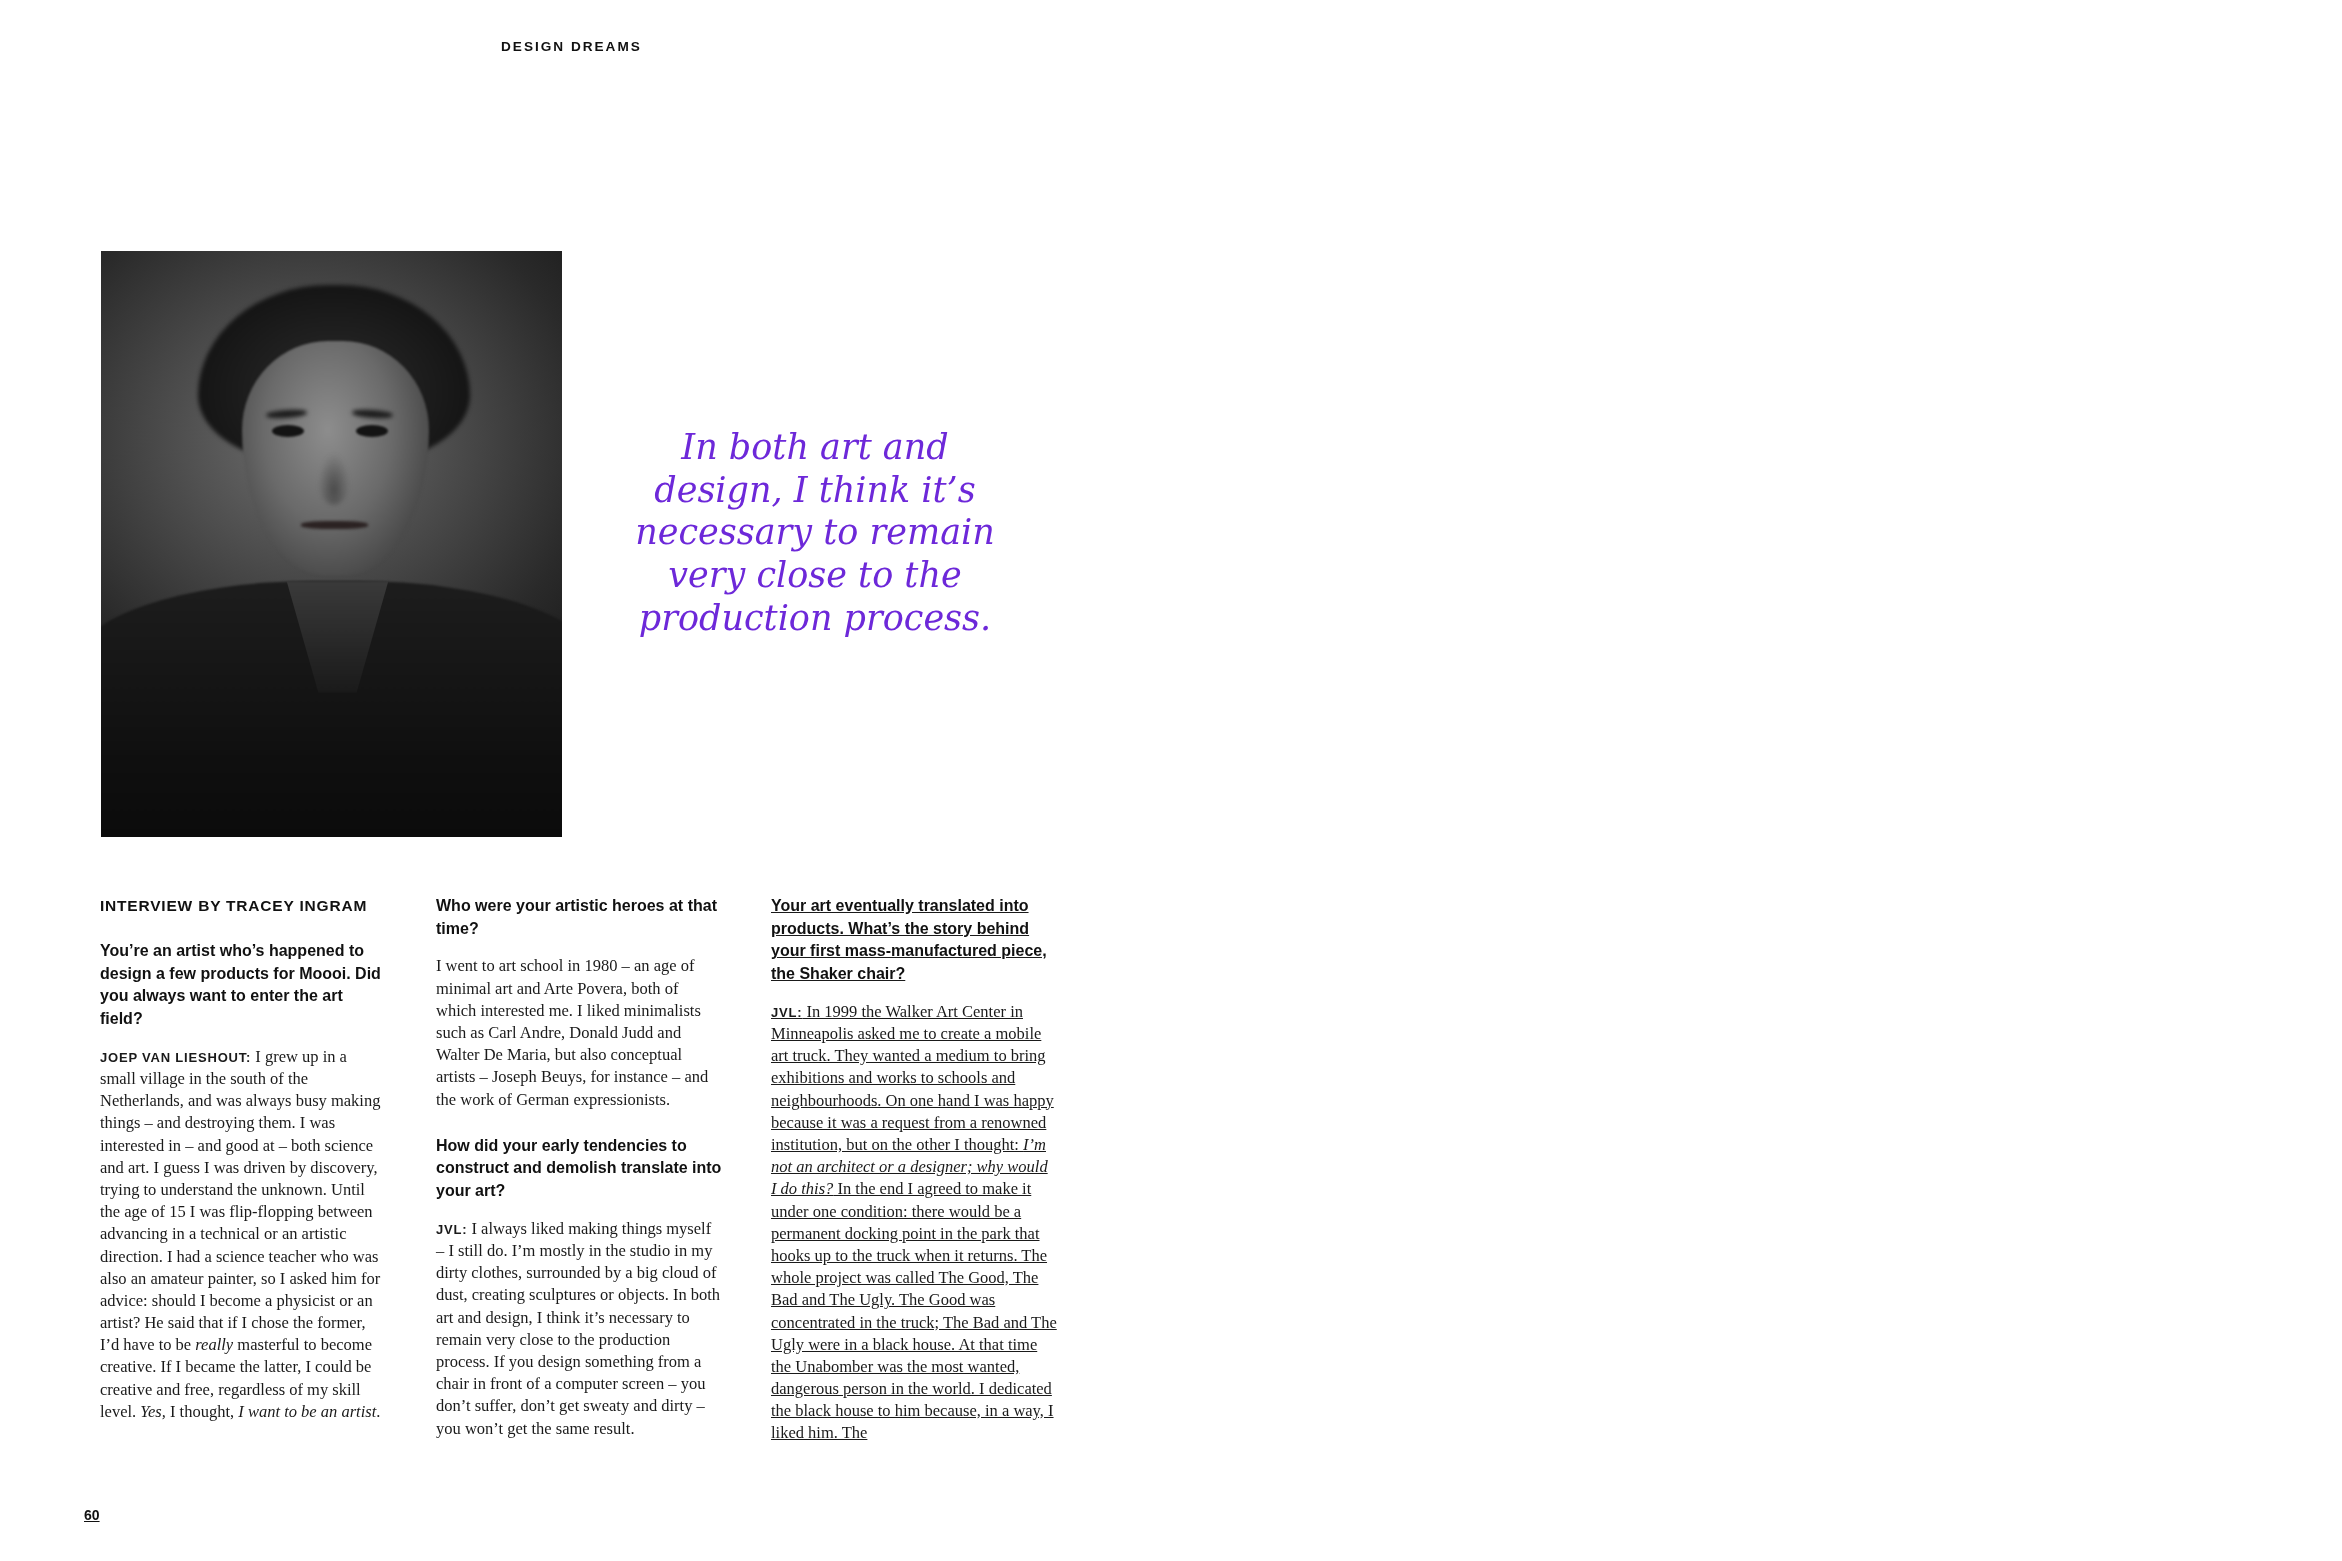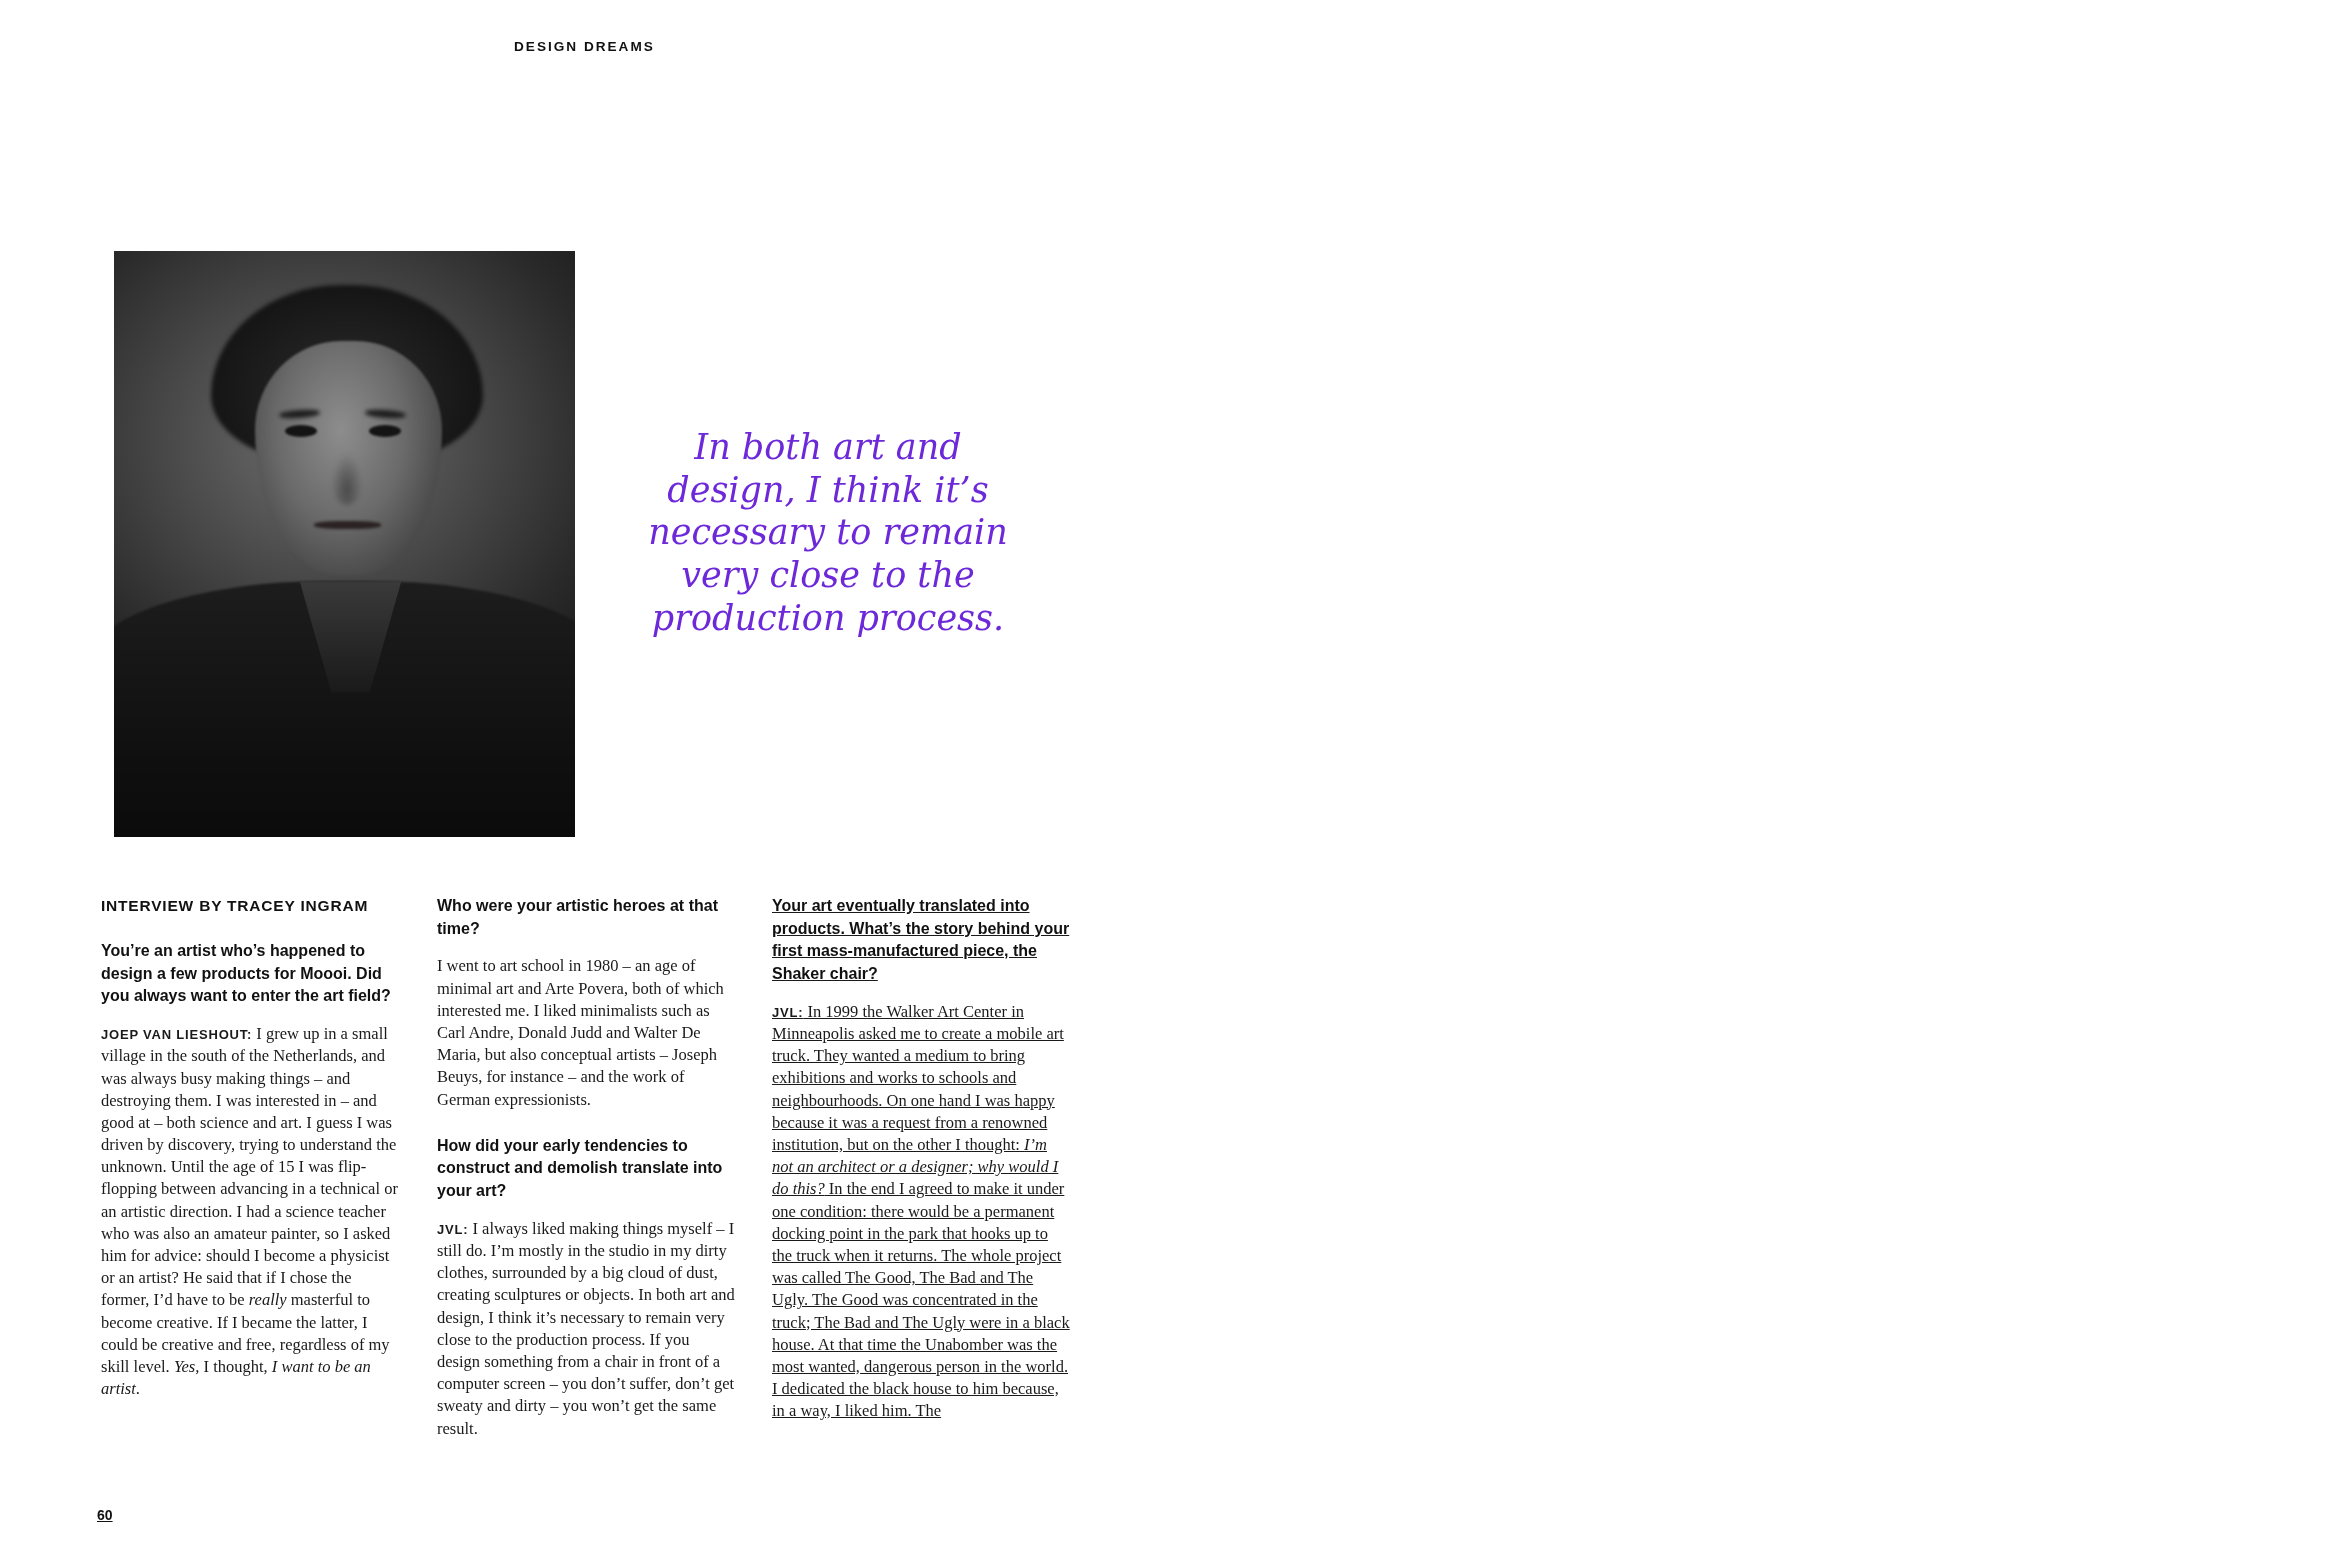--- a/index.html
+++ b/index.html
@@ -12,21 +12,20 @@
     height: 1562px;
     font-family: "Liberation Serif", serif;
     color: #1a1a1a;
     position: relative;
     overflow: hidden;
   }
   .spread {
     position: absolute;
     inset: 0;
     display: flex;
-    padding-left: 13px;
   }
   .page {
     position: relative;
     height: 1562px;
   }
   .page-left  { width: 1171px; }
   .page-right { width: 1171px; }
 
   
   .runhead {
@@ -147,21 +146,21 @@
 
   
   .col {
     position: absolute;
     top: 895px;
     width: 302px;
     font-size: 16.5px;
     line-height: 1.345;
     text-align: left;
   }
-  .col p { margin: 0 0 13px 4px; }
+  .col p { margin: 0 0 13px 16px; }
   .col-1 { left: 84px; }
   .col-2 { left: 420px; }
   .col-3 { left: 755px; text-decoration: underline; }
 
   .kicker {
     font-family: "Liberation Sans", sans-serif;
     font-size: 15.5px;
     font-weight: 700;
     letter-spacing: 0.8px;
     line-height: 1.45;

